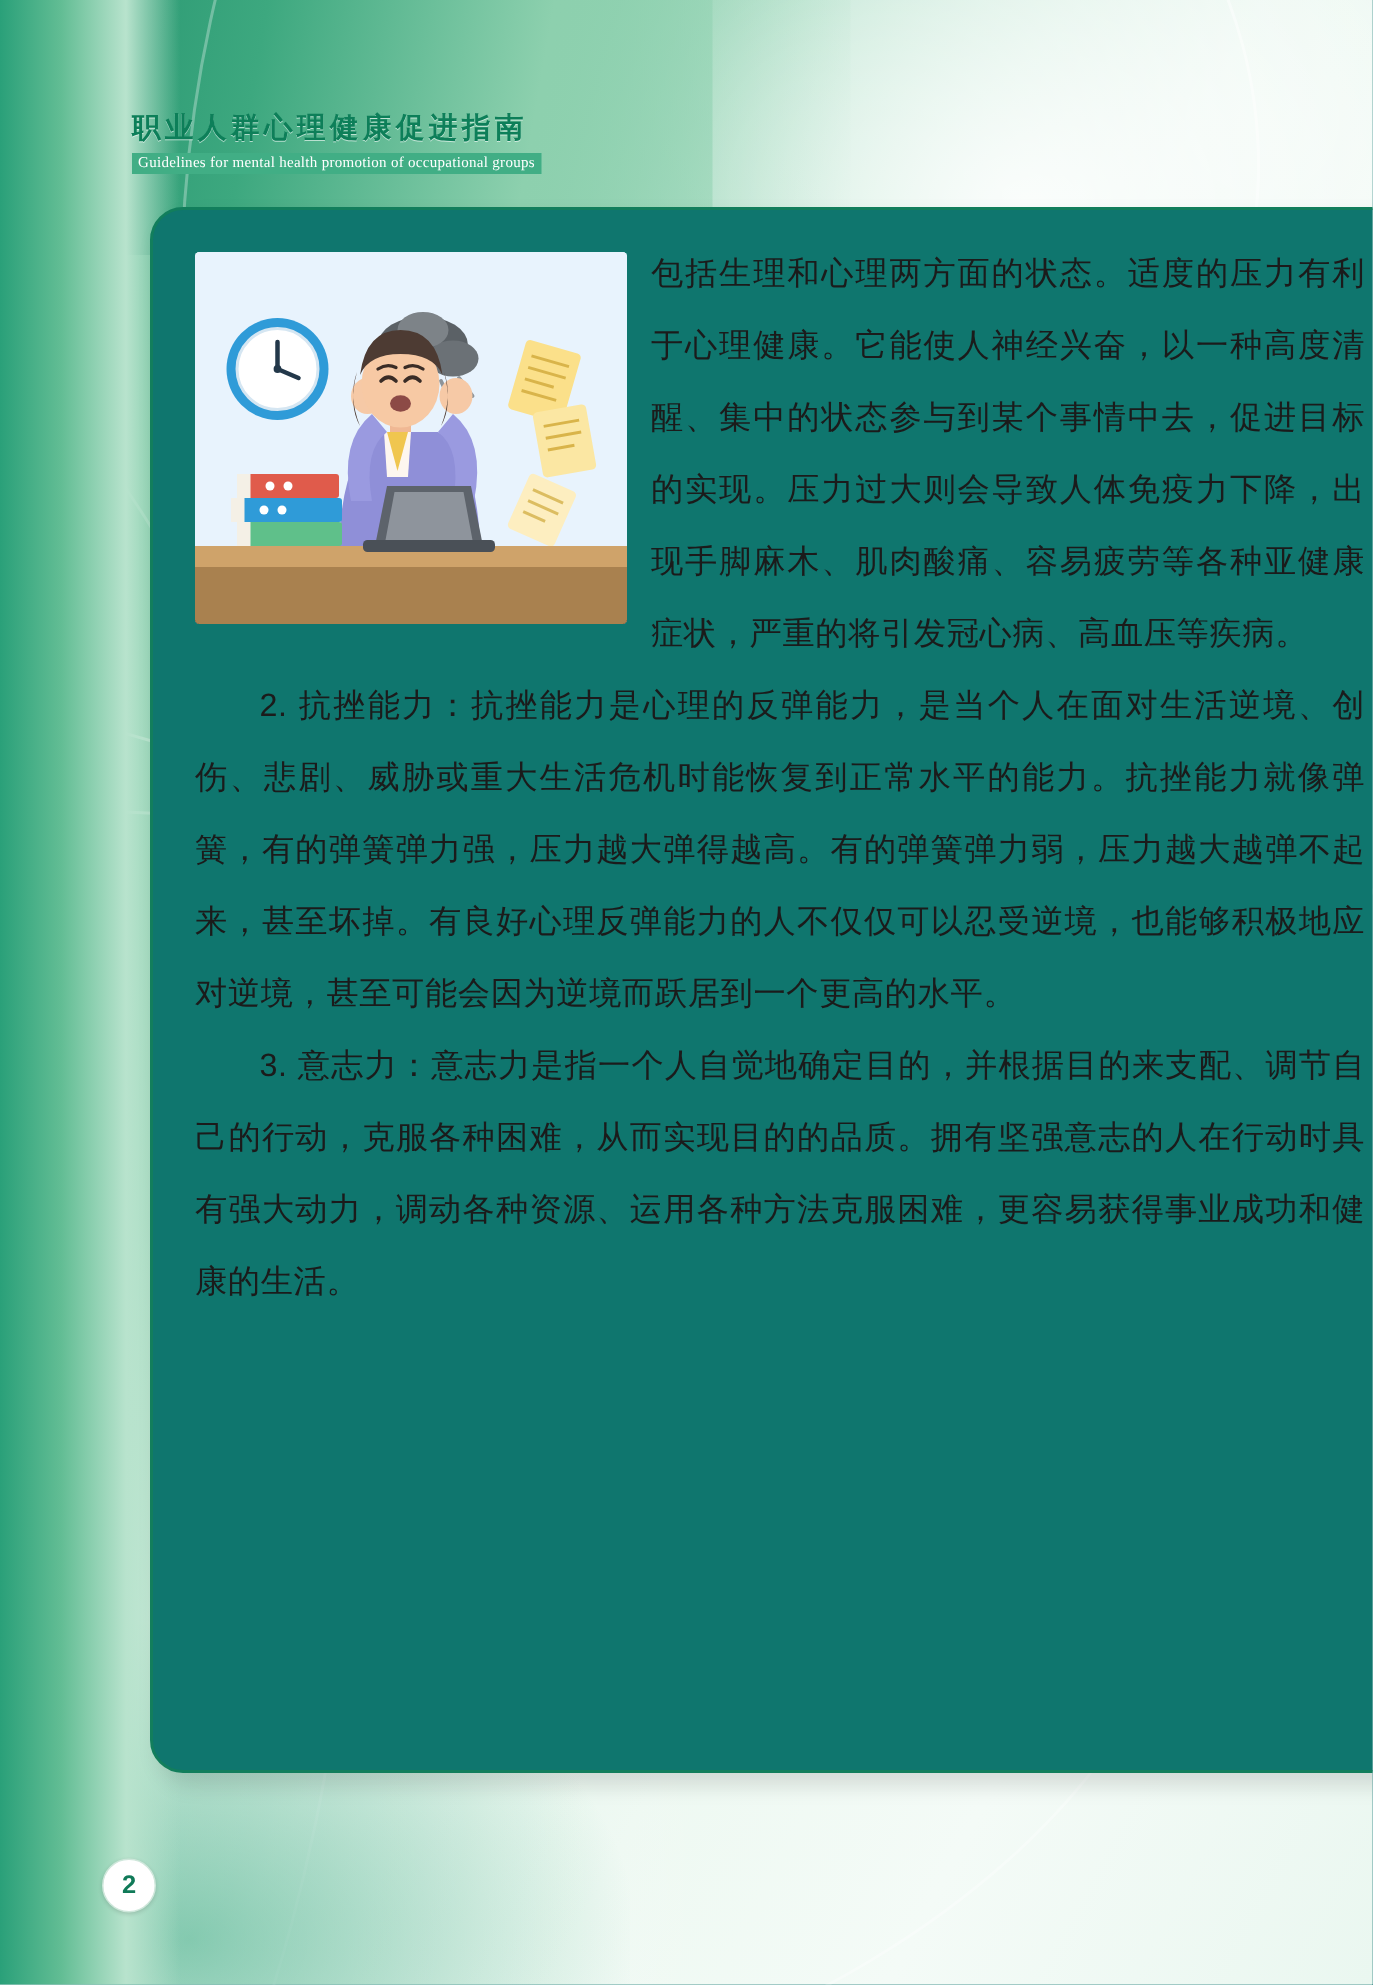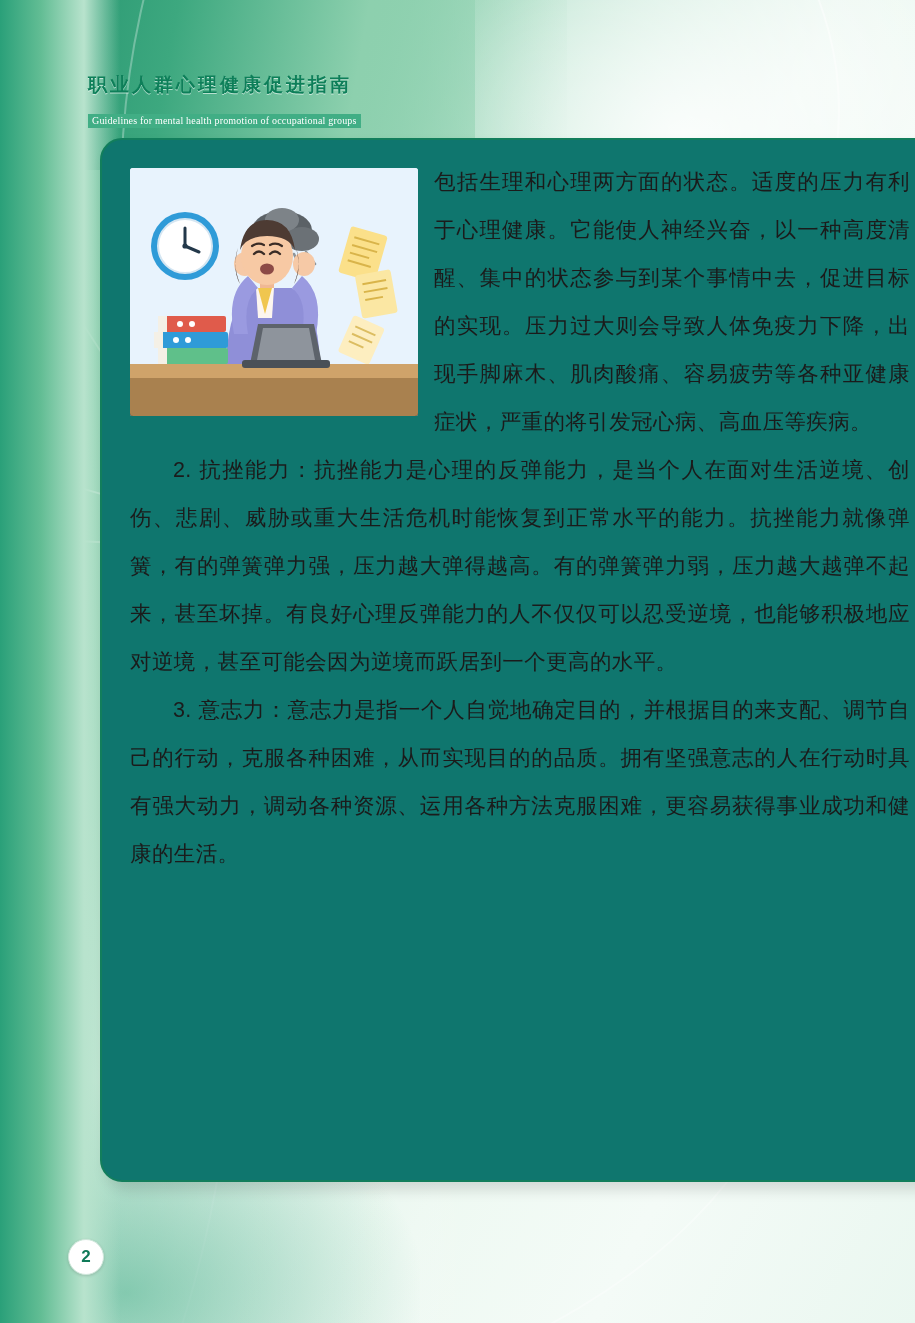--- a/index.html
+++ b/index.html
@@ -73,21 +73,21 @@
   .runhead .cn {
     font-family: Liberation Serif, serif;
     font-weight: bold;
     font-size: 19px;
     letter-spacing: 3px;
     color: #0d7f59;
     text-shadow: 0 1px 0 rgba(255,255,255,0.6);
     white-space: nowrap;
   }
   .runhead .en {
-    margin-top: 16px;
+    margin-top: 4px;
     display: inline-block;
     font-family: "Liberation Serif", serif;
     font-size: 10px;
     letter-spacing: 0.2px;
     color: #ffffff;
     background: #41ae85;
     padding: 1px 4px 2px 4px;
     white-space: nowrap;
   }
 

